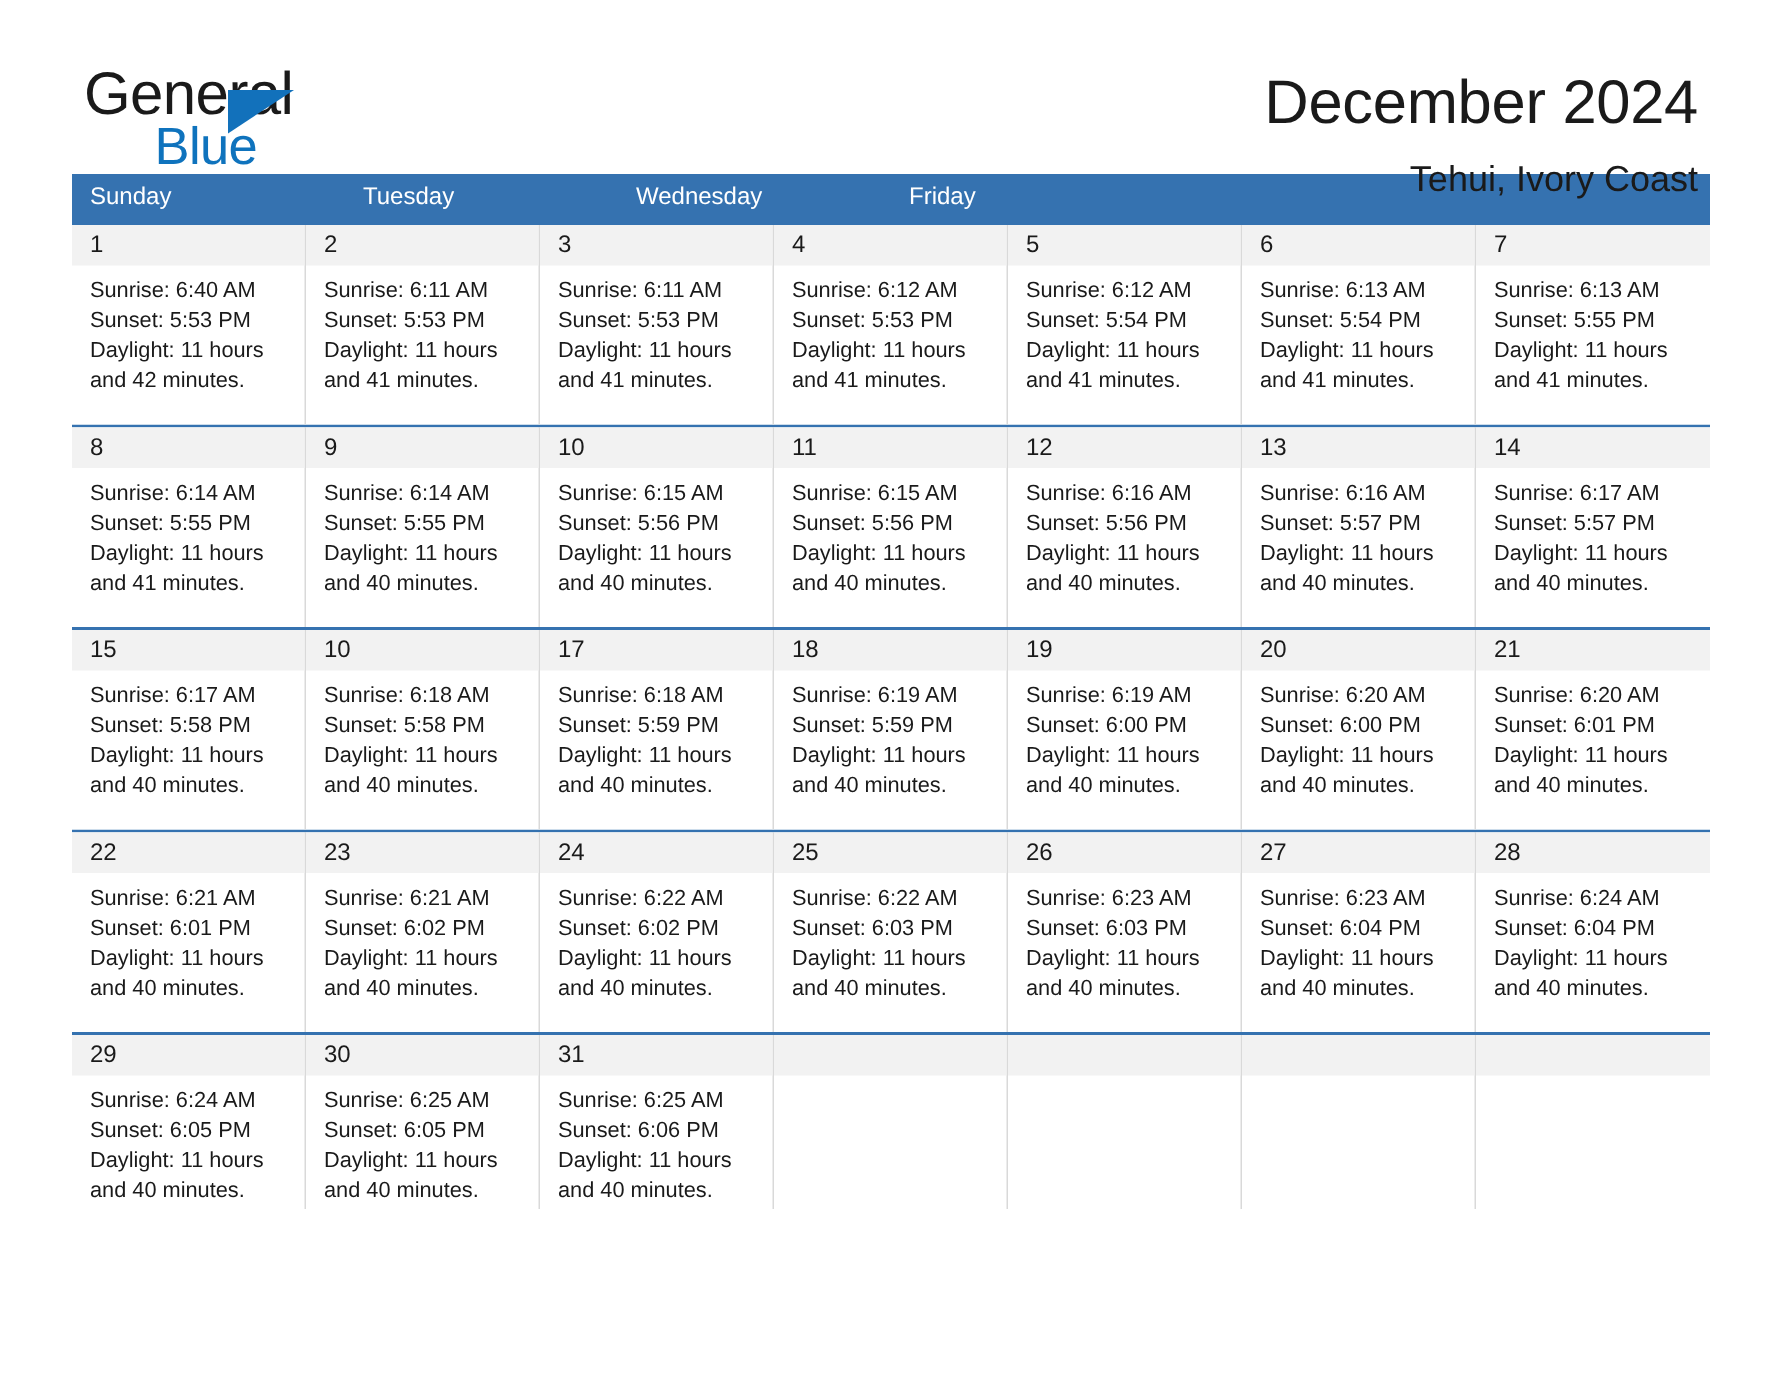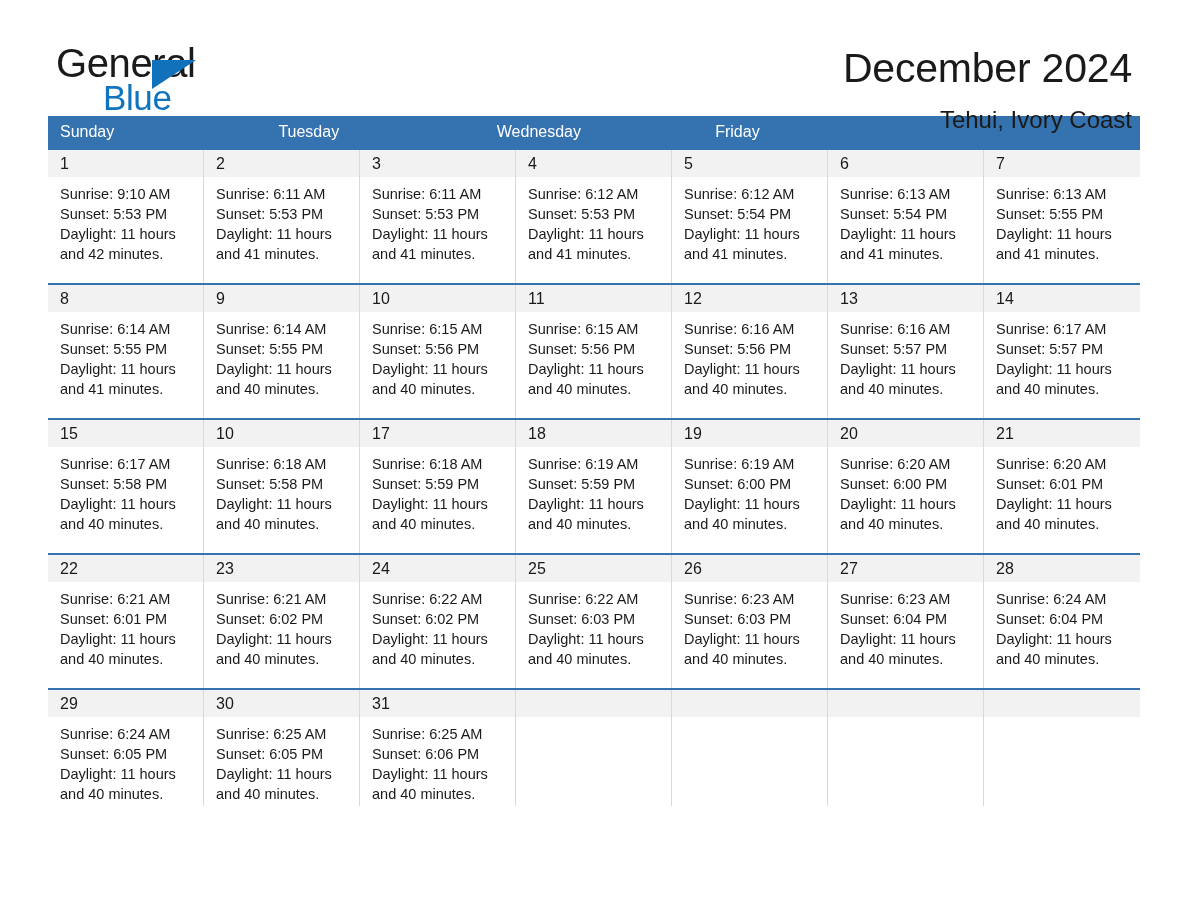--- a/index.html
+++ b/index.html
@@ -80,21 +80,21 @@
   }
 
   
   .calendar {
     margin: 0 48px;
     width: 1092px;
   }
 
   .weekdays {
     display: grid;
-    grid-template-columns: repeat(5, 1fr);
+    grid-template-columns: repeat(6, 1fr);
     background: #3572b0;
     height: 32px;
   }
   .weekday {
     color: #ffffff;
     font-size: 16px;
     line-height: 32px;
     padding-left: 12px;
     font-weight: 400;
   }
@@ -167,21 +167,21 @@
       <div class="weekday">Tuesday</div>
       <div class="weekday">Wednesday</div>
       <div class="weekday">Friday</div>
     </div>
 
     <div id="weeks-container">
         <div class="week">
           <div class="cell filled">
             <div class="daynum">1</div>
             <div class="info">
-              <div>Sunrise: 9:10 AM</div>
+              <div>Sunrise: 6:40 AM</div>
               <div>Sunset: 5:53 PM</div>
               <div class="wrap">Daylight: 11 hours and 42 minutes.</div>
             </div>
           </div>
           <div class="cell filled">
             <div class="daynum">2</div>
             <div class="info">
               <div>Sunrise: 6:11 AM</div>
               <div>Sunset: 5:53 PM</div>
               <div class="wrap">Daylight: 11 hours and 41 minutes.</div>

